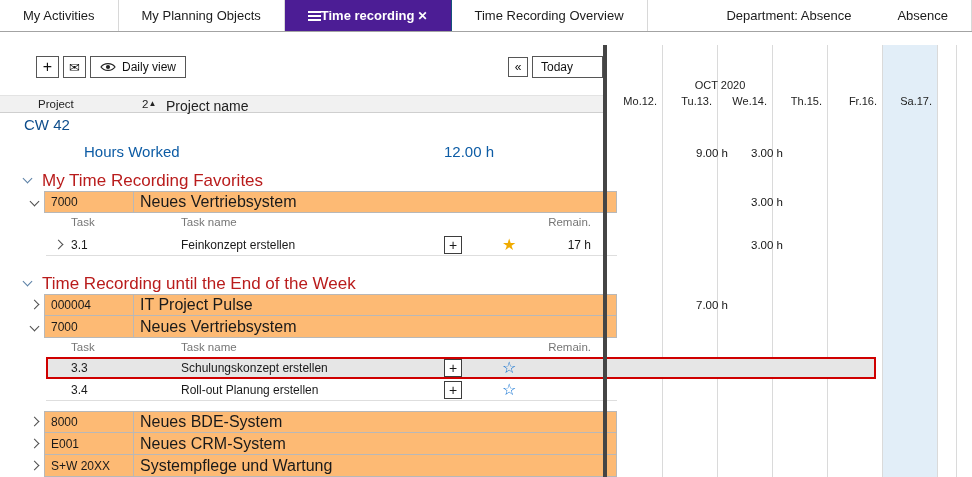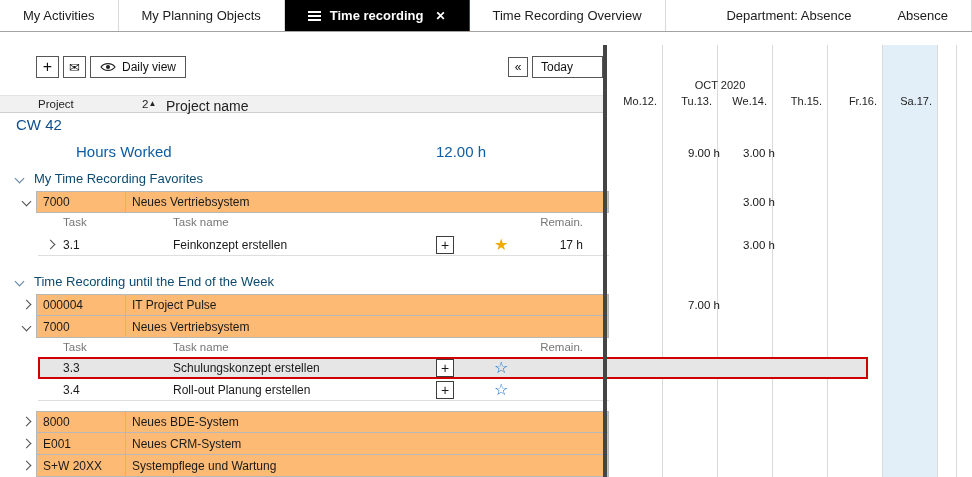--- a/index.html
+++ b/index.html
@@ -1,20 +1,20 @@
 <!DOCTYPE html>
 <html><head>
 <meta charset="utf-8">
 <style>
   *{margin:0;padding:0;box-sizing:border-box}
   body{font-family:"Liberation Sans",sans-serif;background:#fff;color:#1a1a1a}
   .app{position:relative;width:972px;height:477px;overflow:hidden;background:#fff}
   .tabbar{display:flex;height:32px;border-bottom:1px solid #a3a3a3;background:#fff}
   .tab{display:flex;align-items:center;justify-content:flex-end;padding:0 23px;font-size:13px;white-space:nowrap;border-right:1px solid #d8d8d8;color:#1c1c1c;cursor:pointer}
-  .tab.active{background:#000000;color:#fff;font-weight:bold;gap:9px;border-right:1px solid #15527a}
+  .tab.active{background:#4c1d95;color:#fff;font-weight:bold;border-right:1px solid #15527a}
   .tab.flexlast{flex:1;border-right:none}
   .burger{display:inline-flex;flex-direction:column;gap:2px}
   .burger i{display:block;width:13px;height:2px;background:#fff}
   .closex{font-size:12px;margin-left:3px;font-weight:bold}
   .content{position:relative;width:972px;height:445px}
   .calcols{position:absolute;left:608px;top:13px;bottom:0;display:flex;z-index:0}
   .col{width:55px;height:100%;border-right:1px solid #dadada}
   .col.weekend{background:#e2eef8}
   .col.rest{width:19px}
   .splitter{position:absolute;left:603px;top:13px;bottom:0;width:4px;background:#454545;z-index:6}
@@ -25,35 +25,35 @@
   .btn-prev{left:508px;width:20px;height:20px;top:25px;font-size:12px}
   .btn-today{left:532px;width:71px;justify-content:flex-start;padding-left:8px;font-size:12px}
   .cal-month{position:absolute;top:47px;left:658px;width:124px;text-align:center;font-size:11px;color:#222}
   .dl{position:absolute;top:63px;height:16px;width:55px;text-align:right;padding-right:6px;font-size:11px;color:#222}
   .dl0{left:608px}.dl1{left:663px}.dl2{left:718px}.dl3{left:773px}.dl4{left:828px}.dl5{left:883px}
   .gridhead{position:absolute;top:63px;left:0;width:603px;height:18px;background:#f1f1f1;border-bottom:1px solid #cfcfcf;border-top:1px solid #e3e3e3}
   .gh-project{position:absolute;left:38px;top:2px;font-size:11.5px;color:#222}
   .gh-sort{position:absolute;left:142px;top:2px;font-size:11.5px;color:#222}
   .gh-sort .arrow{font-size:8px;vertical-align:2px}
   .gh-name{position:absolute;left:166px;top:2px;font-size:14px;color:#222}
-  .rows{position:absolute;top:81px;left:8px;width:876px}
+  .rows{position:absolute;top:81px;left:16px;width:876px}
   .row{position:relative;width:100%}
   .h26{height:26px}.h28{height:28px}.h24{height:24px}.h22{height:22px}.h21{height:21px}.h19{height:19px}.sp14{height:14px}.sp10{height:10px}
   .cwlabel{position:absolute;left:8px;top:3px;font-size:15px;color:#0f4e8c}
   .hwlabel{position:absolute;left:68px;top:4px;font-size:15px;color:#0d5ca5}
   .hwtotal{position:absolute;left:428px;top:4px;font-size:15px;color:#0d5ca5}
-  .sectitle{position:absolute;left:26px;top:4px;font-size:13px;color:#0c4a6e}
+  .sectitle{position:absolute;left:26px;top:4px;font-size:17px;color:#b91c1c}
   .chev{position:absolute;width:7px;height:7px;border-right:1.5px solid #4d4d4d;border-bottom:1.5px solid #4d4d4d;cursor:pointer}
   .chev.down{transform:rotate(45deg)}
   .chev.right{transform:rotate(-45deg)}
   .chev.blue{border-color:#5a7fa5}
   .ptable{position:absolute;left:28px;top:0;bottom:0;width:573px;display:flex;border:1px solid #b8b8b8;background:#fdba74}
   .ptable.nt{border-top:none}
   .pcode{width:89px;border-right:1px solid #b8b8b8;padding:0 6px;display:flex;align-items:center;font-size:12px}
-  .pname{flex:1;padding:0 6px;display:flex;align-items:center;font-size:12px}
+  .pname{flex:1;padding:0 6px;display:flex;align-items:center;font-size:16px}
   .th-task{position:absolute;left:55px;top:3px;font-size:11.5px;color:#767676}
   .th-name{position:absolute;left:165px;top:3px;font-size:11.5px;color:#767676}
   .th-rem{position:absolute;left:505px;top:3px;width:70px;text-align:right;font-size:11.5px;color:#767676}
   .tid{position:absolute;left:55px;top:4px;font-size:12px}
   .tname{position:absolute;left:165px;top:4px;font-size:12px}
   .plusbox{position:absolute;left:428px;top:2px;width:18px;height:18px;border:1px solid #3d3d3d;display:flex;align-items:center;justify-content:center;font-size:14px;background:#fff;cursor:pointer}
   .star{position:absolute;left:486px;top:0;font-size:16px;line-height:22px;cursor:pointer}
   .star.filled{color:#f0ab00}
   .star.outline{color:#0a6ed1}
   .remv{position:absolute;left:505px;top:4px;width:70px;text-align:right;font-size:12px}

